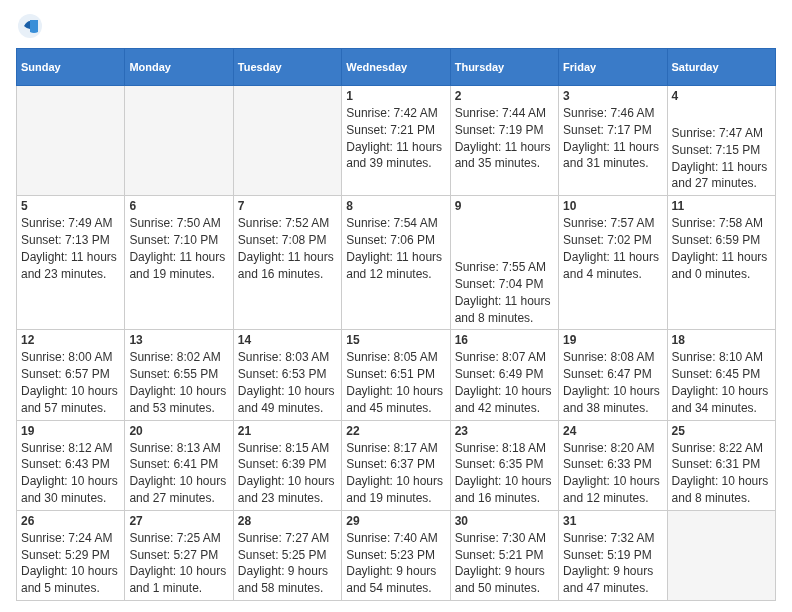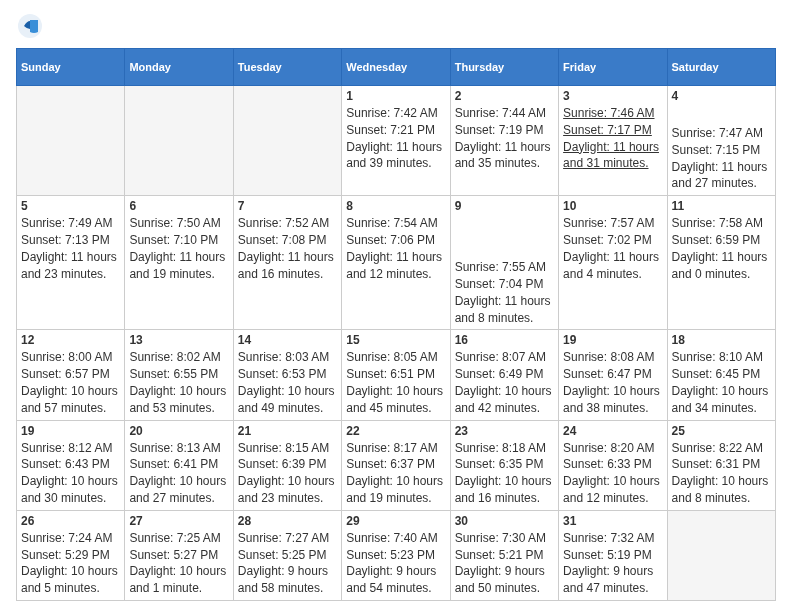--- a/index.html
+++ b/index.html
@@ -146,21 +146,21 @@
           </td>
           <td>
             <div class="day-number">2</div>
             <div class="day-info" style="white-space: pre-line;">Sunrise: 7:44 AM
 Sunset: 7:19 PM
 Daylight: 11 hours
 and 35 minutes.</div>
           </td>
           <td>
             <div class="day-number">3</div>
-            <div class="day-info" style="white-space: pre-line; text-decoration: underline;">Sunrise: 7:46 AM
+            <div class="day-info" style="white-space: pre-line;">Sunrise: 7:46 AM
 Sunset: 7:17 PM
 Daylight: 11 hours
 and 31 minutes.</div>
           </td>
           <td>
             <div class="day-number">4</div>
             <div class="day-info" style="white-space: pre-line; margin-top: 22px;">Sunrise: 7:47 AM
 Sunset: 7:15 PM
 Daylight: 11 hours
 and 27 minutes.</div>

